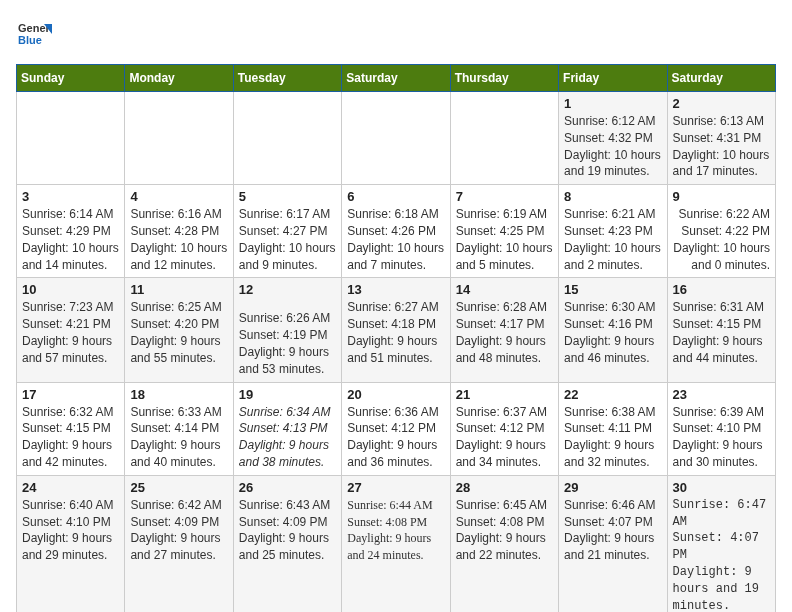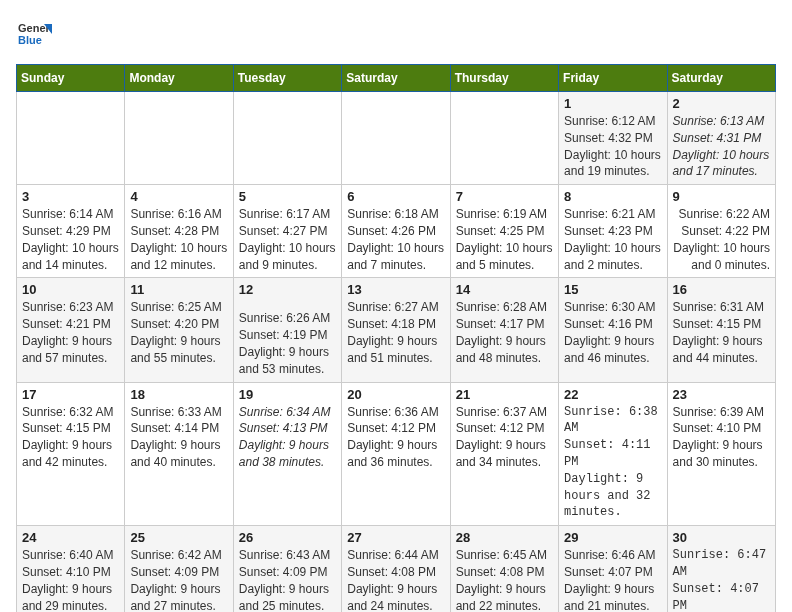--- a/index.html
+++ b/index.html
@@ -115,21 +115,21 @@
         <td class="empty-cell"></td>
         <td class="empty-cell"></td>
         <td>
           <div class="day-number">1</div>
           <div class="day-info" style="white-space: pre-line;">Sunrise: 6:12 AM
 Sunset: 4:32 PM
 Daylight: 10 hours and 19 minutes.</div>
         </td>
         <td>
           <div class="day-number">2</div>
-          <div class="day-info" style="white-space: pre-line; font-style: italic;">Sunrise: 6:13 AM
+          <div class="day-info" style="white-space: pre-line;">Sunrise: 6:13 AM
 Sunset: 4:31 PM
 Daylight: 10 hours and 17 minutes.</div>
         </td>
       </tr>
       <tr>
         <td>
           <div class="day-number">3</div>
           <div class="day-info" style="white-space: pre-line;">Sunrise: 6:14 AM
 Sunset: 4:29 PM
 Daylight: 10 hours and 14 minutes.</div>
@@ -167,21 +167,21 @@
         <td>
           <div class="day-number">9</div>
           <div class="day-info" style="white-space: pre-line; text-align: right;">Sunrise: 6:22 AM
 Sunset: 4:22 PM
 Daylight: 10 hours and 0 minutes.</div>
         </td>
       </tr>
       <tr>
         <td>
           <div class="day-number">10</div>
-          <div class="day-info" style="white-space: pre-line;">Sunrise: 6:23 AM
+          <div class="day-info" style="white-space: pre-line;">Sunrise: 7:23 AM
 Sunset: 4:21 PM
 Daylight: 9 hours and 57 minutes.</div>
         </td>
         <td>
           <div class="day-number">11</div>
           <div class="day-info" style="white-space: pre-line;">Sunrise: 6:25 AM
 Sunset: 4:20 PM
 Daylight: 9 hours and 55 minutes.</div>
         </td>
         <td>
@@ -241,21 +241,21 @@
 Daylight: 9 hours and 36 minutes.</div>
         </td>
         <td>
           <div class="day-number">21</div>
           <div class="day-info" style="white-space: pre-line;">Sunrise: 6:37 AM
 Sunset: 4:12 PM
 Daylight: 9 hours and 34 minutes.</div>
         </td>
         <td>
           <div class="day-number">22</div>
-          <div class="day-info" style="white-space: pre-line; font-family: Liberation Mono, monospace;">Sunrise: 6:38 AM
+          <div class="day-info" style="white-space: pre-line;">Sunrise: 6:38 AM
 Sunset: 4:11 PM
 Daylight: 9 hours and 32 minutes.</div>
         </td>
         <td>
           <div class="day-number">23</div>
           <div class="day-info" style="white-space: pre-line;">Sunrise: 6:39 AM
 Sunset: 4:10 PM
 Daylight: 9 hours and 30 minutes.</div>
         </td>
       </tr>
@@ -273,21 +273,21 @@
 Daylight: 9 hours and 27 minutes.</div>
         </td>
         <td>
           <div class="day-number">26</div>
           <div class="day-info" style="white-space: pre-line;">Sunrise: 6:43 AM
 Sunset: 4:09 PM
 Daylight: 9 hours and 25 minutes.</div>
         </td>
         <td>
           <div class="day-number">27</div>
-          <div class="day-info" style="white-space: pre-line;">Sunrise: 6:44 AM
+          <div class="day-info" style="white-space: pre-line; font-family: Liberation Serif, serif;">Sunrise: 6:44 AM
 Sunset: 4:08 PM
 Daylight: 9 hours and 24 minutes.</div>
         </td>
         <td>
           <div class="day-number">28</div>
           <div class="day-info" style="white-space: pre-line;">Sunrise: 6:45 AM
 Sunset: 4:08 PM
 Daylight: 9 hours and 22 minutes.</div>
         </td>
         <td>

